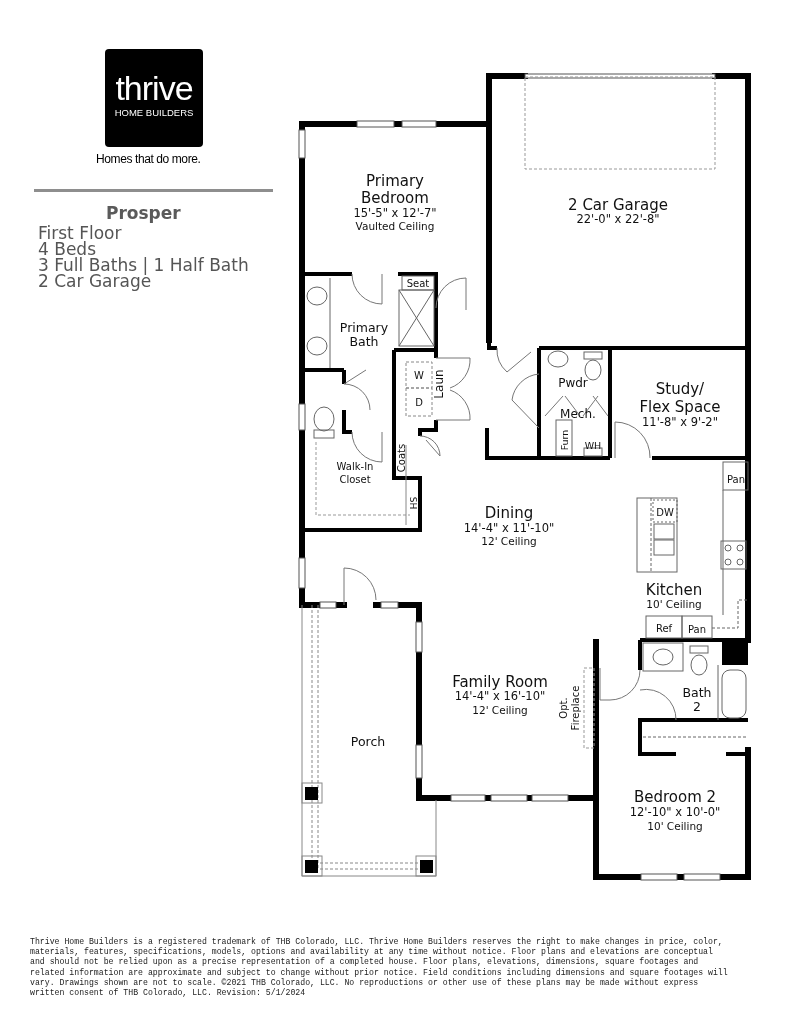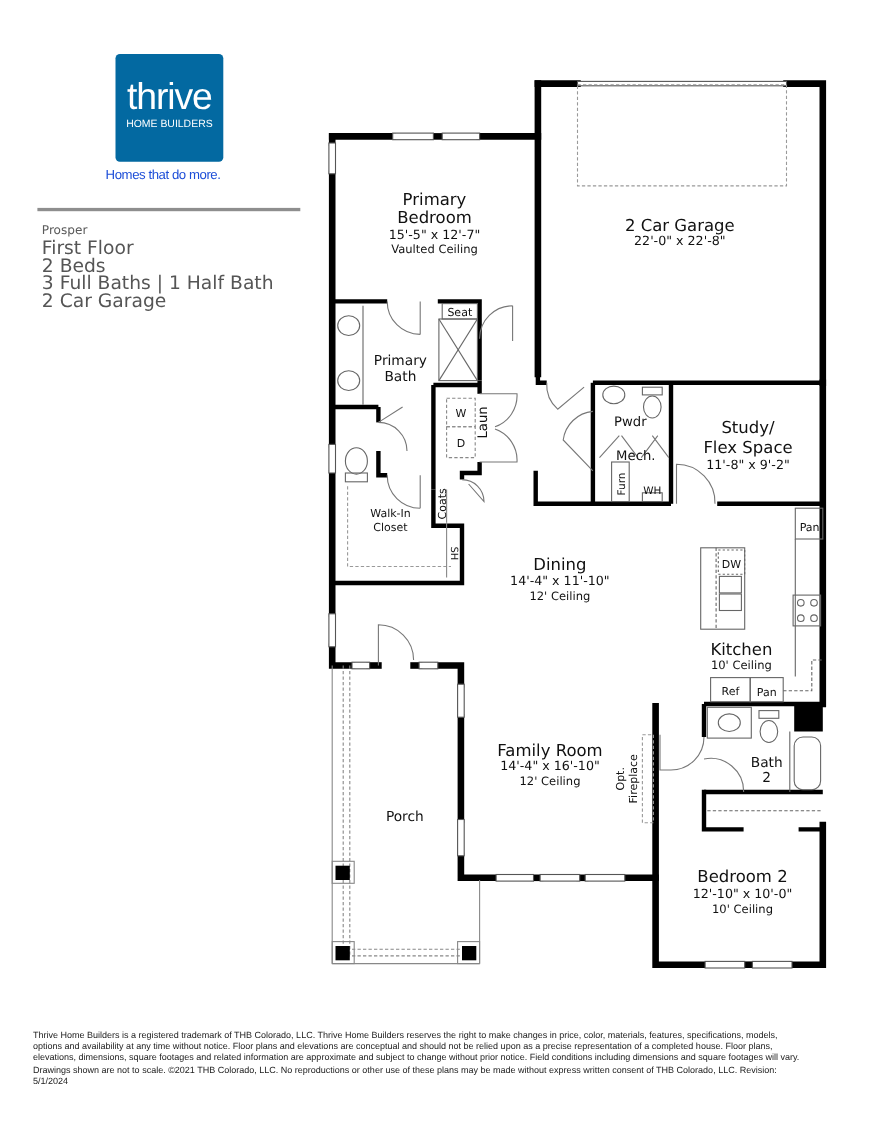--- a/index.html
+++ b/index.html
@@ -1,42 +1,42 @@
 <!DOCTYPE html>
 <html><head>
 <meta charset="utf-8">
 <style>
   html,body{margin:0;padding:0;background:#fff;}
   body{width:791px;height:1024px;position:relative;overflow:hidden;font-family:"DejaVu Sans",sans-serif;}
-  .logo{position:absolute;left:105px;top:49px;width:98px;height:98px;background:#0369a1;border-radius:4px;color:#fff;text-align:center;}
+  .logo{position:absolute;left:105px;top:49px;width:98px;height:98px;background:#000000;border-radius:4px;color:#fff;text-align:center;}
   .logo .big{font-family:"Liberation Sans",sans-serif;font-size:34px;line-height:34px;margin-top:22px;letter-spacing:-1px;font-weight:300;}
   .logo .small{font-family:"Liberation Sans",sans-serif;font-size:9.5px;margin-top:2px;letter-spacing:0;text-align:center;}
-  .tagline{position:absolute;left:96px;top:152px;width:120px;font-family:"Liberation Sans",sans-serif;font-size:12px;color:#1d4ed8;letter-spacing:-0.4px;}
+  .tagline{position:absolute;left:96px;top:152px;width:120px;font-family:"Liberation Sans",sans-serif;font-size:12px;color:#000000;letter-spacing:-0.4px;}
   .rule{position:absolute;left:34px;top:189px;width:239px;height:3px;background:#8e8e8e;}
   .info{position:absolute;left:38px;top:203px;color:#555;}
-  .info .name{font-size:11px;font-weight:normal;color:#5a5a5a;margin-bottom:2px;}
+  .info .name{font-size:17px;font-weight:bold;color:#5a5a5a;margin-bottom:2px;text-align:center;}
   .info .line{font-size:17px;line-height:16px;}
   .plan{position:absolute;left:0;top:0;}
-  .disclaimer{position:absolute;left:30px;top:937px;width:700px;font-family:Liberation Sans, sans-serif;font-size:8.2px;line-height:10.2px;color:#222;}
+  .disclaimer{position:absolute;left:30px;top:937px;width:700px;font-family:Liberation Mono, monospace;font-size:8.2px;line-height:10.2px;color:#222;}
   svg text{font-family:"DejaVu Sans",sans-serif;fill:#111;}
 </style>
 </head>
 <body>
 
 <div class="logo">
   <div class="big">thrive</div>
   <div class="small">HOME BUILDERS</div>
 </div>
 <div class="tagline">Homes that do more.</div>
 <div class="rule"></div>
 
 <div class="info">
   <div class="name">Prosper</div>
   <div class="line">First Floor</div>
-  <div class="line">2 Beds</div>
+  <div class="line">4 Beds</div>
   <div class="line">3 Full Baths | 1 Half Bath</div>
   <div class="line">2 Car Garage</div>
 </div>
 
 <svg class="plan" width="791" height="1024" viewBox="0 0 791 1024">
   <g fill="none" stroke="#000" stroke-width="6" stroke-linecap="square">
 
     <polyline points="489,76 525,76"></polyline>
     <polyline points="715,76 748,76 748,348"></polyline>
     <polyline points="489,76 489,340"></polyline>

